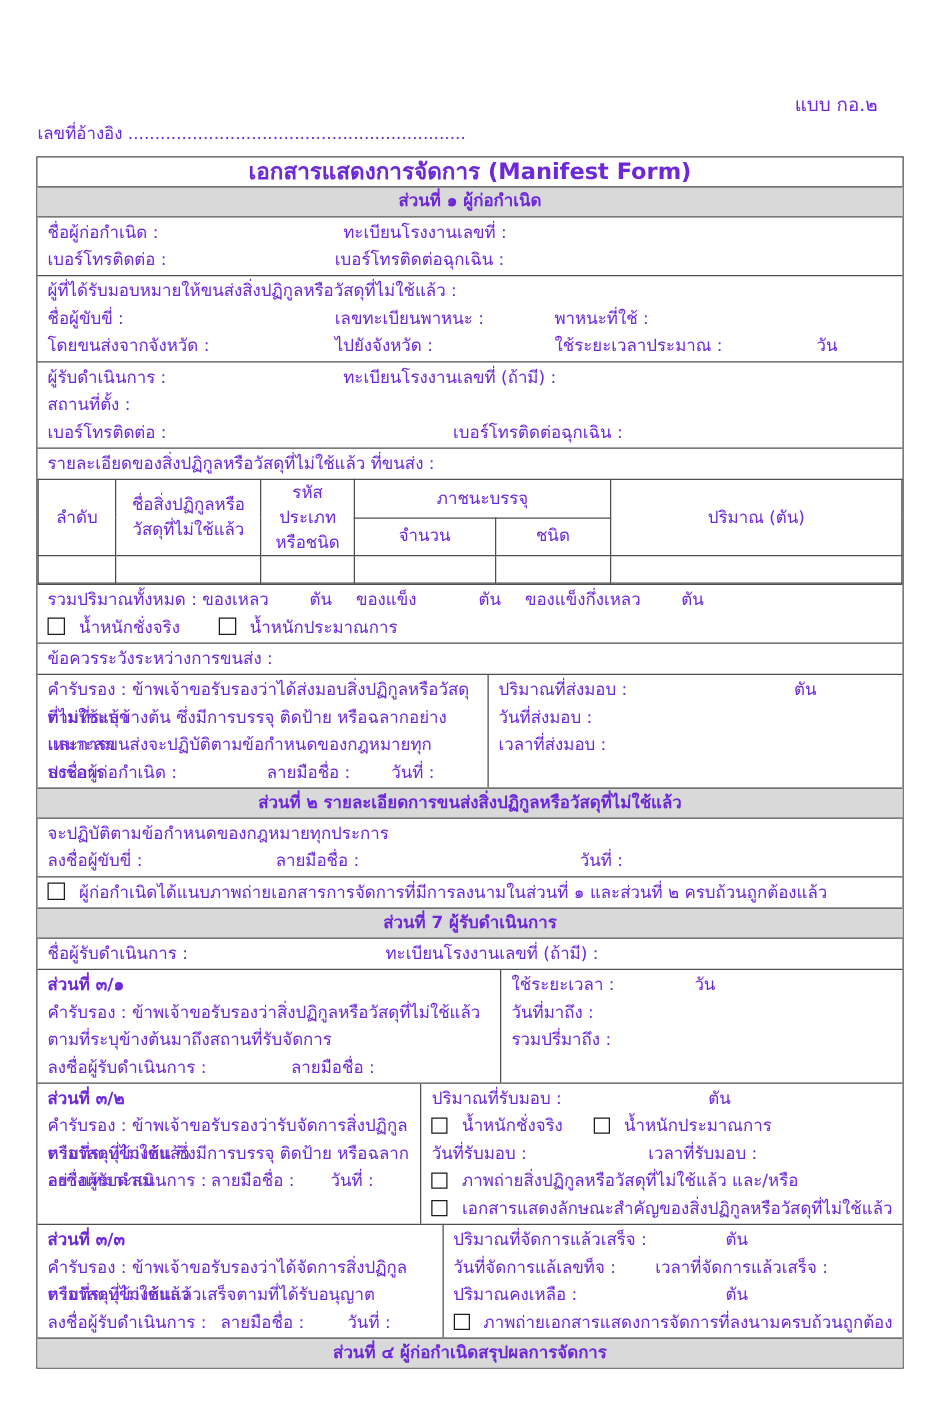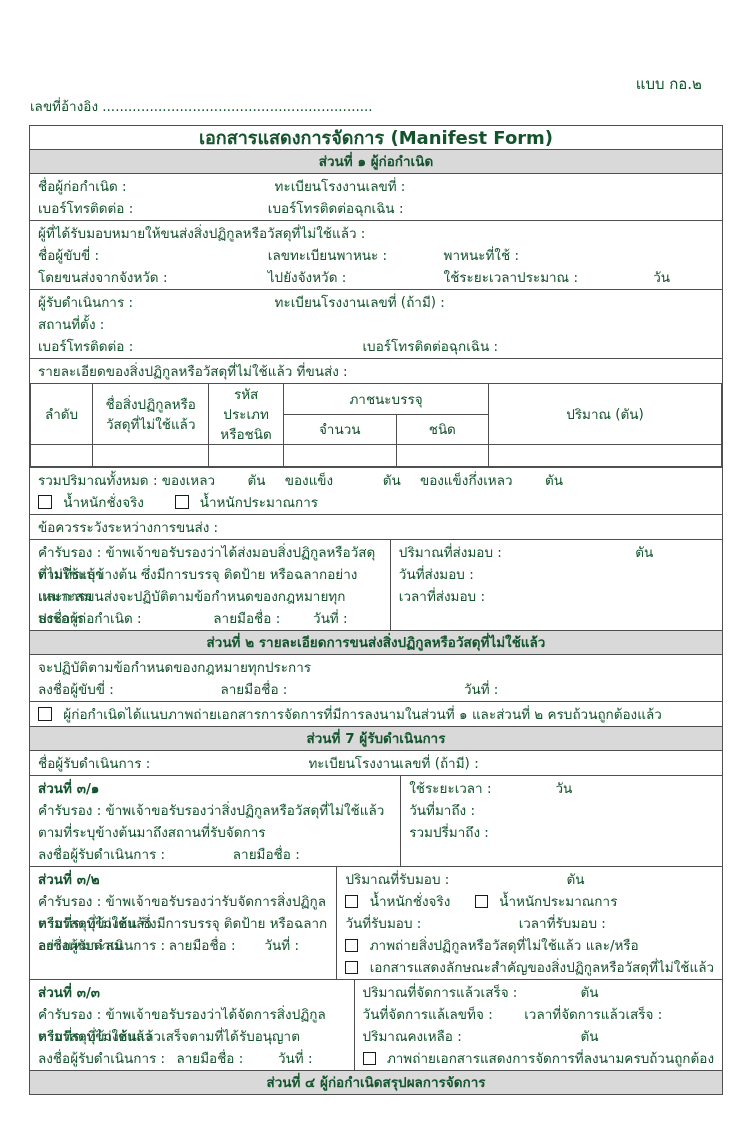--- a/index.html
+++ b/index.html
@@ -1,17 +1,17 @@
 <!DOCTYPE html>
 <html><head>
 <meta charset="utf-8">
 <style>
   html,body{margin:0;padding:0;background:#ffffff;}
   .page{position:relative;width:750px;height:1125px;background:#ffffff;overflow:hidden;
-        font-family:"DejaVu Sans","Liberation Sans",sans-serif;font-size:13.5px;color:#14532d;}
+        font-family:"DejaVu Sans","Liberation Sans",sans-serif;font-size:13.5px;color:#6d28d9;}
   .form-code{position:absolute;top:72px;right:48px;font-size:15px;}
   .ref{position:absolute;top:95px;left:30px;}
   .form-table{position:absolute;top:125px;left:29px;width:692px;border:1.5px solid #4f4f4f;background:#fff;box-sizing:content-box;}
   .trow{border-top:1px solid #4f4f4f;}
   .trow:first-child{border-top:none;}
   .title-row{text-align:center;font-weight:700;height:23px;line-height:23px;font-size:18px;}
   .band{background:#d9d9d9;text-align:center;font-weight:700;height:23px;line-height:23px;}
   .block{padding:1px 8px;}
   .line{position:relative;height:22px;line-height:22px;white-space:nowrap;}
   .abs{position:absolute;top:0;}

